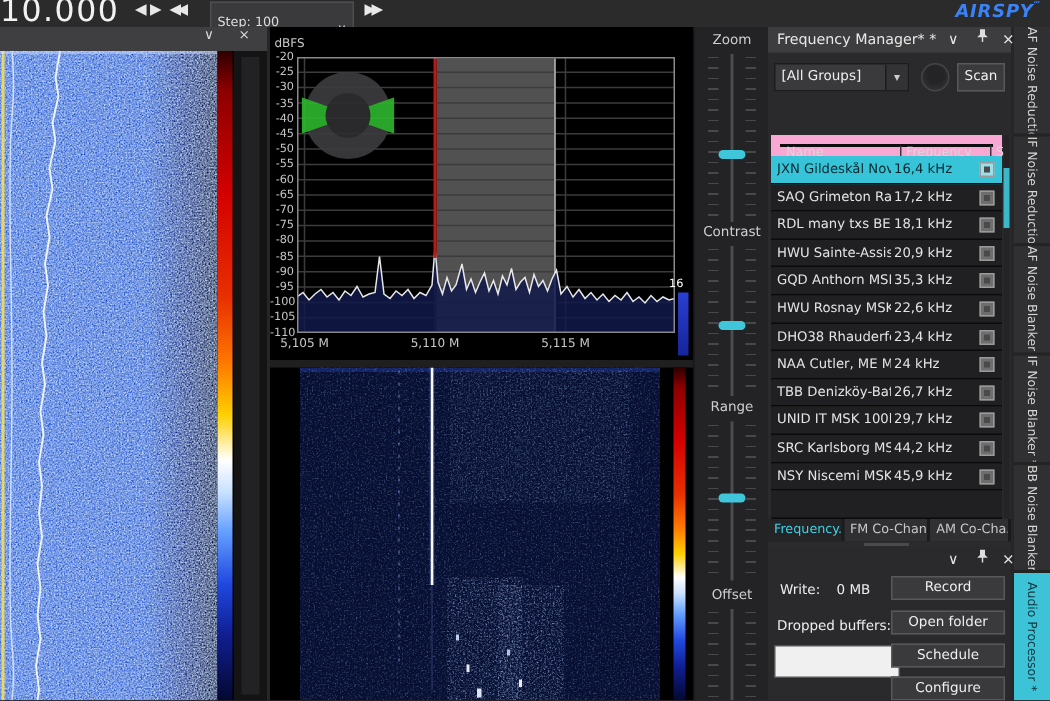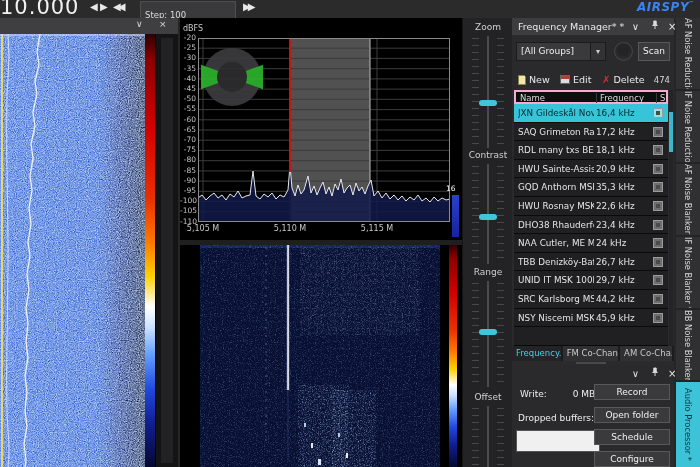--- a/index.html
+++ b/index.html
@@ -81,21 +81,21 @@
   .scanbtn { position:absolute; left:126px; top:24px; width:32px; height:19px; line-height:17px; }
   .iconrow { position:absolute; left:6px; top:56px; width:152px; height:14px; font-size:9.5px; color:#eaeaea; }
   .iconrow .it { position:absolute; top:0; display:flex; align-items:center; gap:3px; }
   .newico { width:8px; height:10px; background:#efe6b0; border:1px solid #8a803e;
             clip-path:polygon(0 0,70% 0,100% 30%,100% 100%,0 100%); }
   .editico { width:10px; height:9px; background:#ddd; border:1px solid #666; position:relative; }
   .editico::before { content:""; position:absolute; left:0; top:0; width:100%; height:3px; background:#b04030; }
   .delico { color:#d03030; font-weight:bold; font-size:10px; }
   .count { position:absolute; right:0; top:1px; font-size:8.5px; color:#d8d8d8; }
   .thead { position:absolute; left:2px; top:72px; width:154px; height:14px; background:#0d0d0e;
-           border:2px solid #f9a8d4; font-size:8.5px; color:#d8d8d8; }
+           border:6px solid #f9a8d4; font-size:8.5px; color:#d8d8d8; }
   .thead span { position:absolute; top:1px; }
   .tlist { position:absolute; left:2px; top:86px; width:154px; height:242px; background:#161617; overflow:hidden; }
   .frow { position:relative; height:18.6px; background:#202022; border-bottom:1px solid #0a0a0a;
           font-size:8.8px; color:#e4e4e4; }
   .frow .nm { position:absolute; left:4px; top:4px; width:76px; white-space:nowrap; overflow:hidden; }
   .frow .fq { position:absolute; left:82px; top:4px; }
   .cbx { position:absolute; right:5px; top:4px; width:10px; height:10px; background:#6e6e6e;
          border:1px solid #9a9a9a; }
   .cbx::before { content:""; position:absolute; left:2px; top:2px; width:4px; height:4px; background:#4a4a4a; }
   .frow.sel { background:#38c4d8; color:#06282e; }
@@ -105,21 +105,21 @@
 
   .tabstrip { position:absolute; left:512px; top:346px; width:162px; height:15px; background:#1b1b1b; display:flex; }
   .btab { height:15px; font-size:8.5px; line-height:15px; text-align:center; background:#303032;
           color:#c8c8c8; margin-right:2px; padding:0 4px; white-space:nowrap; overflow:hidden; }
   .btab.active { background:#242426; color:#3fd1e4; }
   .splitter { position:absolute; left:512px; top:361px; width:162px; height:4px; background:#2b2b2b; }
   .splitter::before { content:""; position:absolute; left:64px; top:1px; width:30px; height:2px; background:#4a4a4a; }
 
   .rec { top:365px; height:102px; }
   .rec .row1 { position:absolute; left:8px; top:24px; font-size:9px; color:#eee; }
-  .rec .row1 b { font-weight:normal; margin-left:23px; }
+  .rec .row1 b { font-weight:normal; margin-left:8px; }
   .rec .row2 { position:absolute; left:6px; top:48px; font-size:9px; color:#eee; }
   .whitebox { position:absolute; left:4px; top:65px; width:84px; height:22px; background:#f0f0f0; border:1px solid #555; }
   .recbtn { position:absolute; left:82px; width:76px; height:16px; line-height:14px; }
 
   
   .sidetabs { position:absolute; left:676px; top:18px; width:24px; height:449px; display:flex;
               flex-direction:column; gap:2px; background:#232323; }
   .vtab { width:24px; height:72px; background:#303032; color:#d6d6d6; font-size:8.3px;
           writing-mode:vertical-rl; text-align:center; line-height:24px; overflow:hidden; white-space:nowrap; }
   .vtab.active { background:#3cc3d8; color:#123238; }
@@ -282,35 +282,20 @@
     </span>
     <span class="ptitle ico" style="left:150px; background:none; font-size:10px">×</span>
 
     <div class="combo">
       <span>[All Groups]</span>
       <span class="dd">▾</span>
     </div>
     <div class="roundbtn"></div>
     <div class="btn scanbtn">Scan</div>
 
-    <div class="iconrow">
-      <span class="it" style="left:0">
-        <span class="newico"></span>
-        <span>New</span>
-      </span>
-      <span class="it" style="left:42px">
-        <span class="editico"></span>
-        <span>Edit</span>
-      </span>
-      <span class="it" style="left:84px">
-        <span class="delico">✗</span>
-        <span>Delete</span>
-      </span>
-      <span class="count">474</span>
-    </div>
 
     <div class="thead">
       <span style="left:4px">Name</span>
       <span style="left:80px; border-left:1px solid #3a3a3a; padding-left:3px">Frequency</span>
       <span style="left:140px; border-left:1px solid #3a3a3a; padding-left:3px">S</span>
     </div>
 
     <div class="tlist">
       <div class="frow sel">
           <span class="nm">JXN Gildeskål Novik ...</span>

